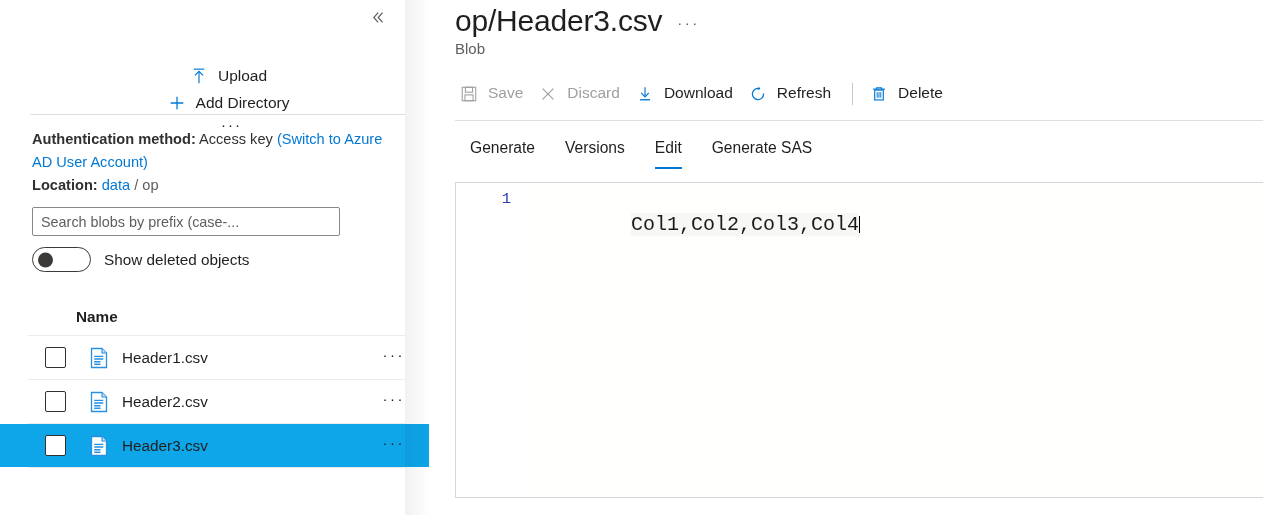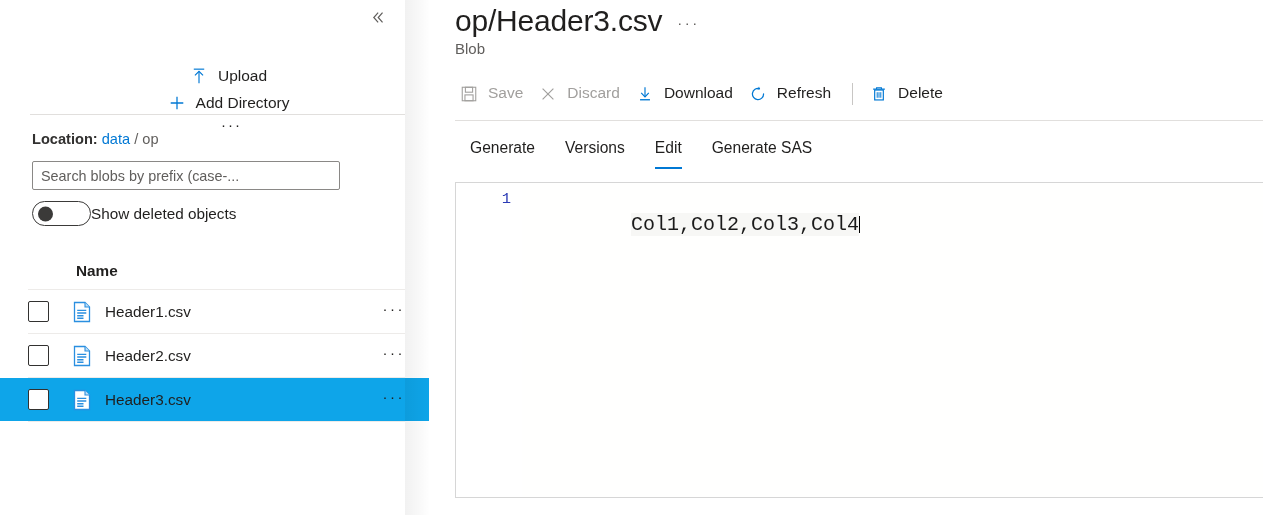--- a/index.html
+++ b/index.html
@@ -68,21 +68,21 @@
   .search-input {
     width: 308px; height: 29px;
     border: 1px solid #8a8886; border-radius: 2px;
     padding: 0 8px; font-size: 14.4px;
     color: #323130; font-family: "Liberation Sans", sans-serif;
     background: #fff; outline: none;
   }
   .search-input::placeholder { color: #605e5c; }
 
   .toggle-row {
-    display: flex; align-items: center; 
+    display: flex; align-items: center; gap: 13px;
     padding: 11px 0 0 32px;
   }
   .toggle {
     width: 59px; height: 25px; border-radius: 13px;
     border: 1px solid #3b3a39; background: #fff;
     position: relative; cursor: pointer; flex: 0 0 auto;
   }
   .toggle .knob {
     position: absolute; left: 5px; top: 50%;
     transform: translateY(-50%);
@@ -92,21 +92,21 @@
   .toggle-label { font-size: 15.3px; color: #201f1e; }
 
   .list-head {
     margin-top: 36px; padding: 0 24px 9px 76px;
     font-size: 15.3px; font-weight: 700; color: #201f1e;
   }
   .row-div { height: 1px; background: #edebe9; margin: 0 24px 0 28px; }
 
   .blob-row {
     display: flex; align-items: center;
-    height: 43px; padding-left: 28px; padding-right: 24px;
+    height: 43px; padding-left: 45px; padding-right: 24px;
     cursor: pointer;
   }
   .blob-row.selected { background: #0ea5e9; }
   .chk {
     width: 21px; height: 21px; border: 1px solid #323130;
     border-radius: 2px; background: #fff; flex: 0 0 auto;
     cursor: pointer;
   }
   .file-ico { margin-left: 23px; width: 20px; height: 22px; flex: 0 0 auto; }
   .blob-name { margin-left: 13px; font-size: 15.3px; color: #201f1e; flex: 1 1 auto; }
@@ -230,20 +230,25 @@
         </span>
         <span>Add Directory</span>
       </button>
 
       <div class="tb-dots">···</div>
     </div>
 
     <div class="left-rule"></div>
 
     <div class="meta-block">
+      <div>
+        <b>Authentication method:</b>
+        <span>Access key</span>
+        <span class="lnk">(Switch to Azure AD User Account)</span>
+      </div>
       <div>
         <b>Location:</b>
         <span class="lnk">data</span>
         <span class="sep-slash">/</span>
         <span class="sep-slash">op</span>
       </div>
     </div>
 
     <div class="search-wrap">
       <input class="search-input" type="text" placeholder="Search blobs by prefix (case-..." style="">

